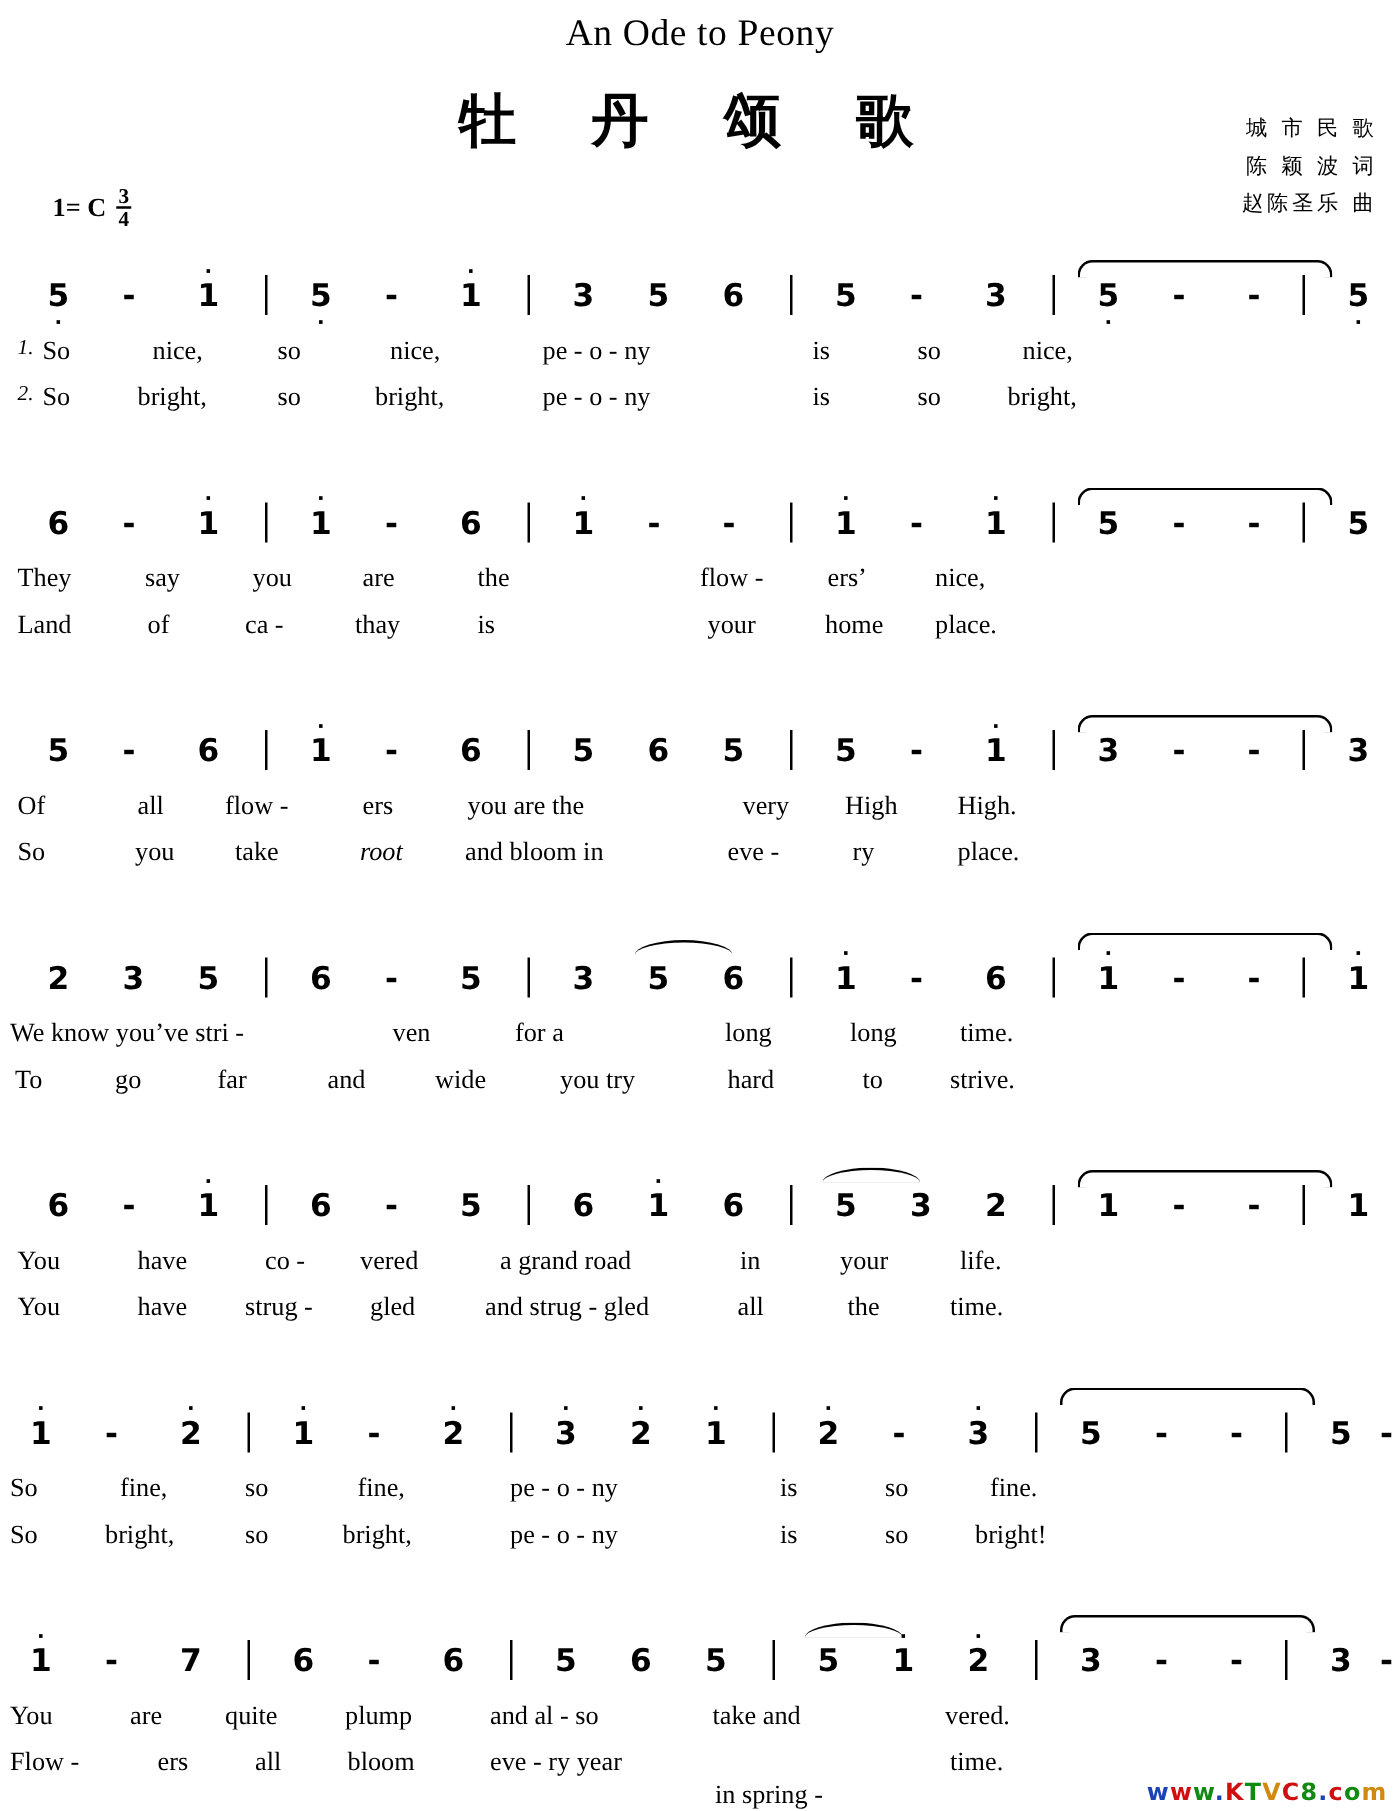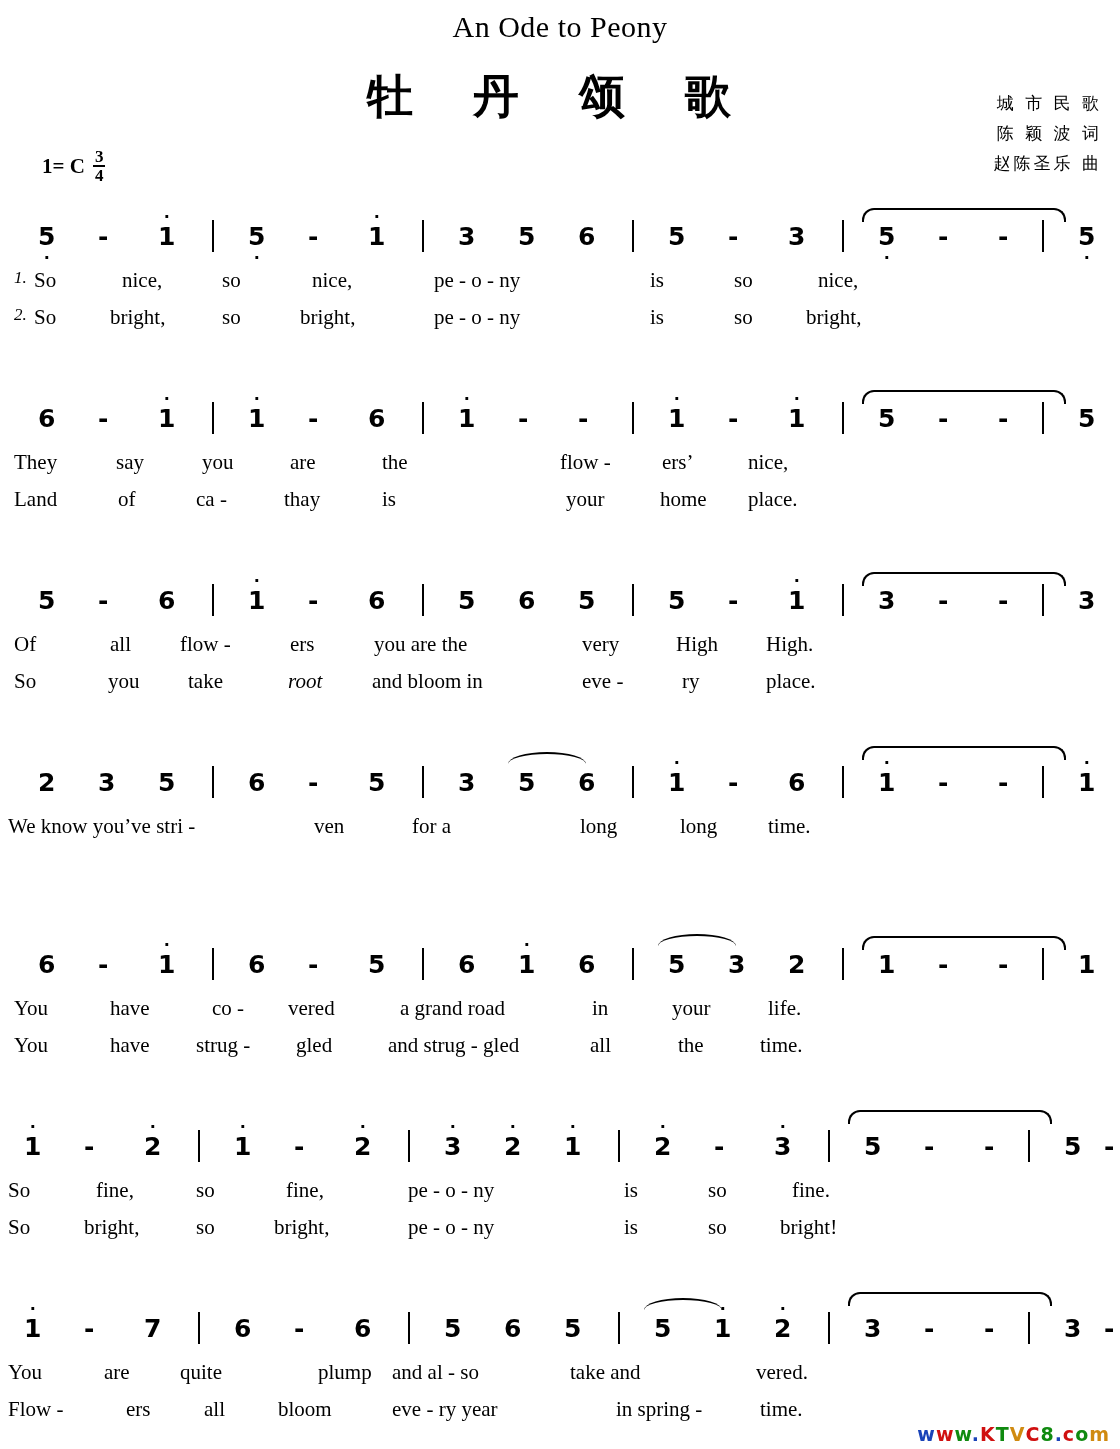--- a/index.html
+++ b/index.html
@@ -284,21 +284,21 @@
         <div class="nt" style="left: 998px;"><span class="glyph">-</span></div>
         <div class="bar" style="left: 1042px;"></div>
         <div class="nt" style="left: 1078px;"><span class="glyph">3</span></div>
       </div>
       <div class="lyricline">
         <span class="ly" style="left: 14px;">Of</span>
         <span class="ly" style="left: 110px;">all</span>
         <span class="ly" style="left: 180px;">flow -</span>
         <span class="ly" style="left: 290px;">ers</span>
         <span class="ly" style="left: 374px;">you are the</span>
-        <span class="ly" style="left: 582px;">very</span>
+        <span class="ly" style="left: 594px;">very</span>
         <span class="ly" style="left: 676px;">High</span>
         <span class="ly" style="left: 766px;">High.</span>
       </div>
       <div class="lyricline">
         <span class="ly" style="left: 14px;">So</span>
         <span class="ly" style="left: 108px;">you</span>
         <span class="ly" style="left: 188px;">take</span>
         <span class="ly" style="left: 288px; font-style: italic;">root</span>
         <span class="ly" style="left: 372px;">and bloom in</span>
         <span class="ly" style="left: 582px;">eve -</span>
@@ -332,20 +332,31 @@
         <div class="bar" style="left: 1042px;"></div>
         <div class="nt" style="left: 1078px;"><span class="glyph">1<span class="dot-up">·</span></span></div>
       </div>
       <div class="lyricline">
         <span class="ly" style="left: 8px;">We know you’ve stri -</span>
         <span class="ly" style="left: 314px;">ven</span>
         <span class="ly" style="left: 412px;">for  a</span>
         <span class="ly" style="left: 580px;">long</span>
         <span class="ly" style="left: 680px;">long</span>
         <span class="ly" style="left: 768px;">time.</span>
+      </div>
+      <div class="lyricline">
+        <span class="ly" style="left: 12px;">To</span>
+        <span class="ly" style="left: 92px;">go</span>
+        <span class="ly" style="left: 174px;">far</span>
+        <span class="ly" style="left: 262px;">and</span>
+        <span class="ly" style="left: 348px;">wide</span>
+        <span class="ly" style="left: 448px;">you try</span>
+        <span class="ly" style="left: 582px;">hard</span>
+        <span class="ly" style="left: 690px;">to</span>
+        <span class="ly" style="left: 760px;">strive.</span>
       </div>
     </div>
     <div class="system">
       <div class="noteline">
         <div class="tie" style="left: 862px; width: 200px; top: -14px;"></div>
         <div class="slur" style="left: 658px; width: 78px; top: -16px;"></div>
         <div class="nt" style="left: 38px;"><span class="glyph">6</span></div>
         <div class="nt" style="left: 98px;"><span class="glyph">-</span></div>
         <div class="nt" style="left: 158px;"><span class="glyph">1<span class="dot-up">·</span></span></div>
         <div class="bar" style="left: 212px;"></div>
@@ -459,32 +470,32 @@
         <div class="nt" style="left: 924px;"><span class="glyph">-</span></div>
         <div class="nt" style="left: 984px;"><span class="glyph">-</span></div>
         <div class="bar" style="left: 1028px;"></div>
         <div class="nt" style="left: 1064px;"><span class="glyph">3</span></div>
         <div class="nt" style="left: 1104px;"><span class="glyph">-</span></div>
       </div>
       <div class="lyricline">
         <span class="ly" style="left: 8px;">You</span>
         <span class="ly" style="left: 104px;">are</span>
         <span class="ly" style="left: 180px;">quite</span>
-        <span class="ly" style="left: 276px; margin-left: 42px;">plump</span>
+        <span class="ly" style="left: 276px;">plump</span>
         <span class="ly" style="left: 392px;">and  al - so</span>
         <span class="ly" style="left: 570px;">take and</span>
         <span class="ly" style="left: 756px;">vered.</span>
       </div>
       <div class="lyricline">
         <span class="ly" style="left: 8px;">Flow -</span>
         <span class="ly" style="left: 126px;">ers</span>
         <span class="ly" style="left: 204px;">all</span>
         <span class="ly" style="left: 278px;">bloom</span>
         <span class="ly" style="left: 392px;">eve - ry  year</span>
-        <span class="ly" style="left: 616px;">in   spring -</span>
+        <span class="ly" style="left: 572px; margin-top: 26px;">in   spring -</span>
         <span class="ly" style="left: 760px;">time.</span>
       </div>
     </div>
   </div>
 
 <div class="watermark">
   <span class="wm-w">w</span><span class="wm-k">w</span><span class="wm-t">w</span><span class="wm-dot">.</span><span class="wm-k">K</span><span class="wm-t">T</span><span class="wm-v">V</span><span class="wm-c">C</span><span class="wm-8">8</span><span class="wm-dot">.</span><span class="wm-com">c</span><span class="wm-t">o</span><span class="wm-v">m</span>
 </div>
 
 </body></html>

